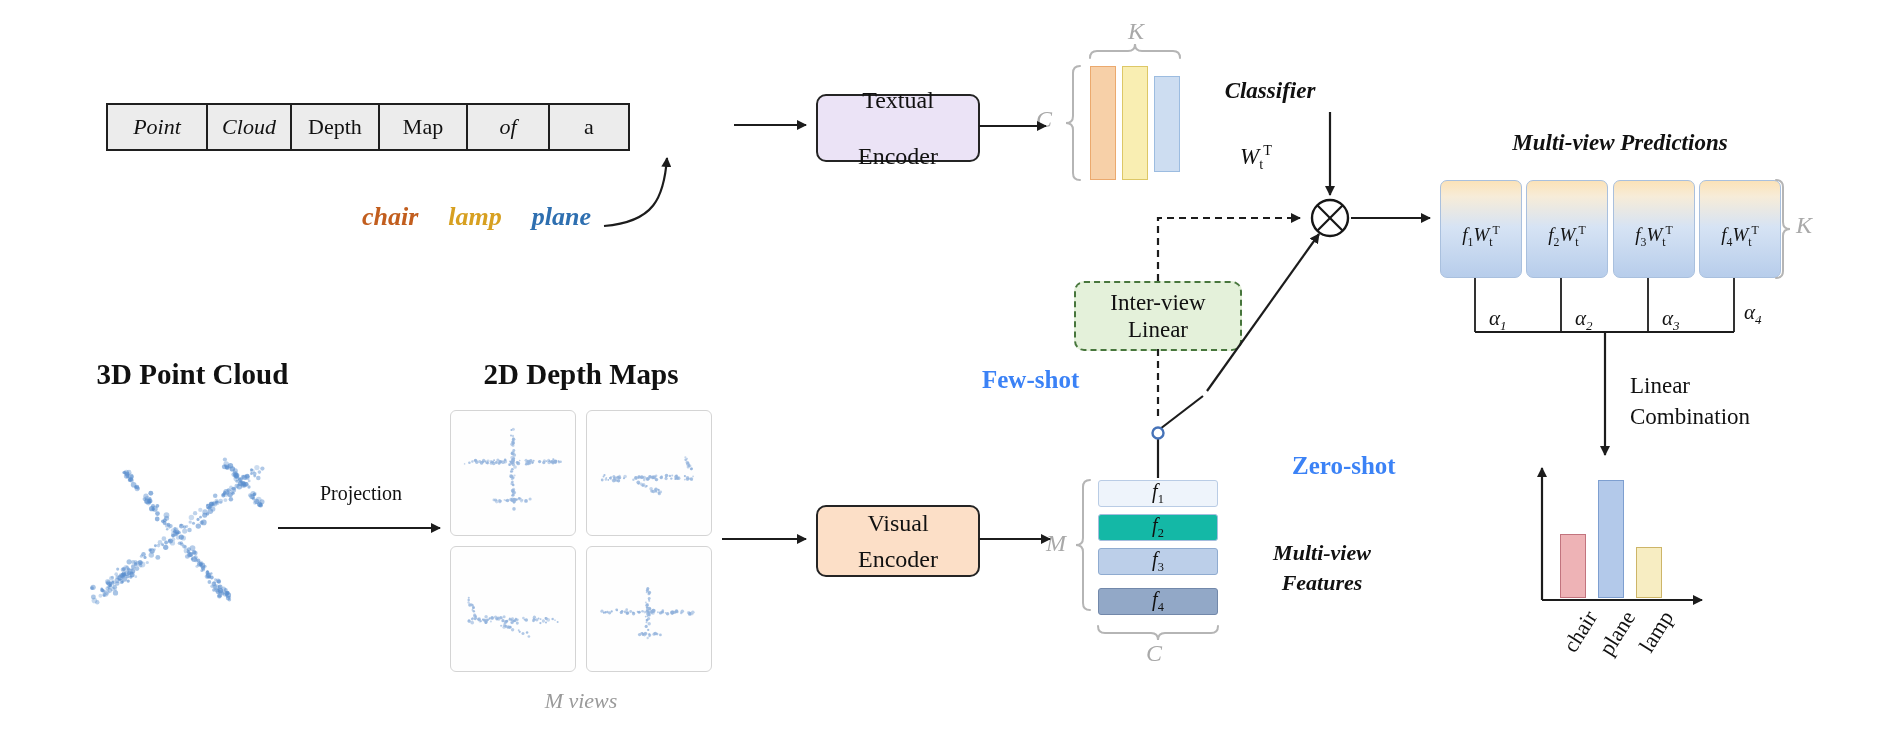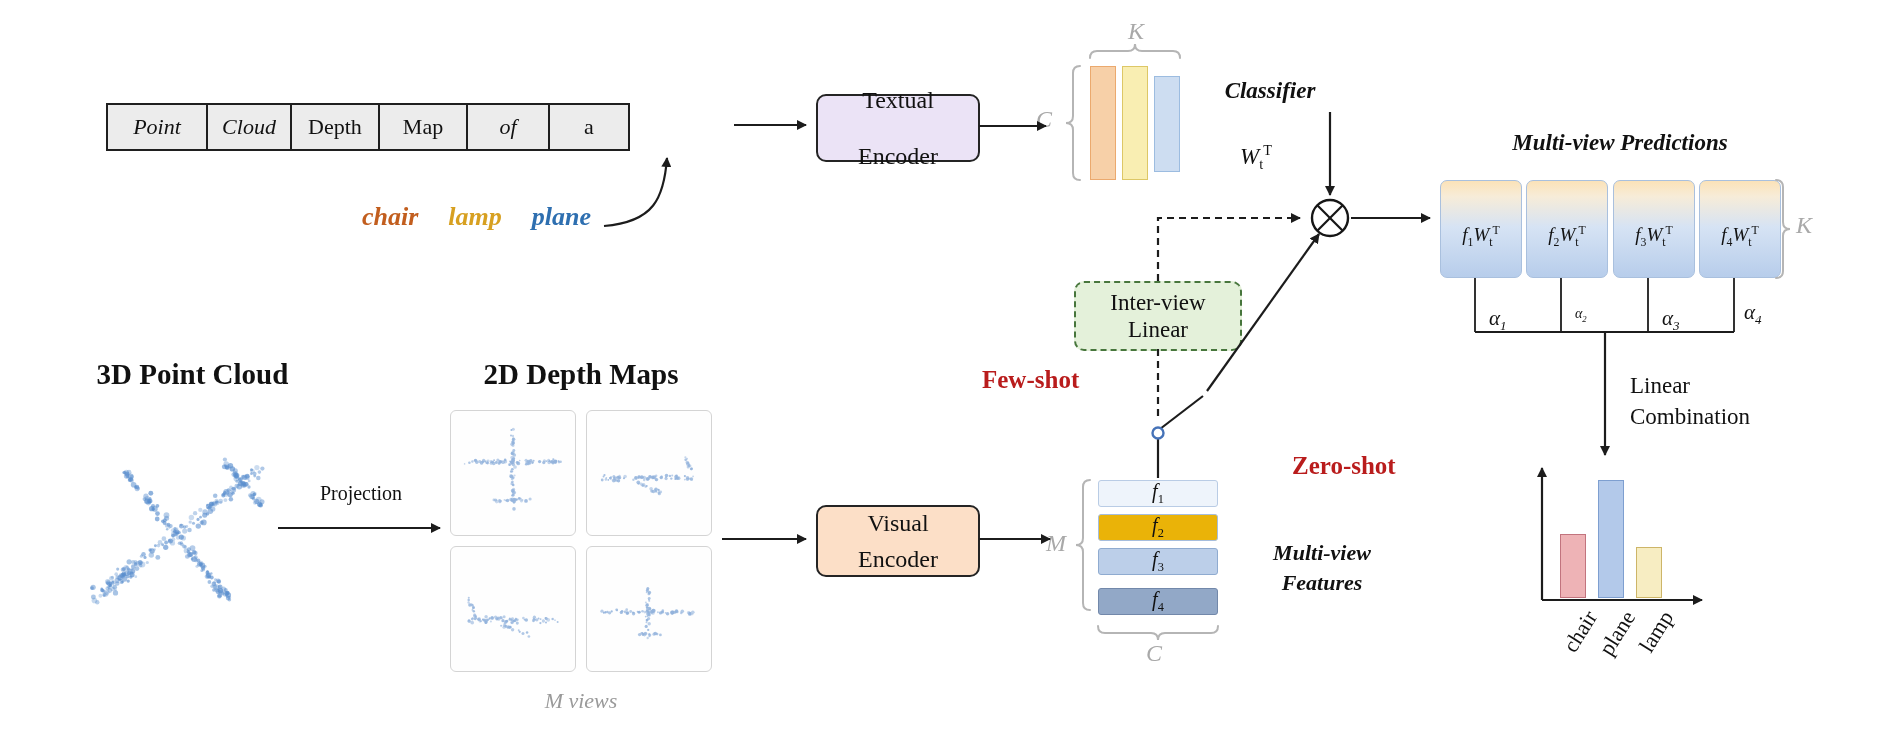--- a/index.html
+++ b/index.html
@@ -3,21 +3,21 @@
 <meta charset="utf-8">
 <style>
   html,body{margin:0;padding:0;}
   body{width:1882px;height:746px;position:relative;background:#ffffff;
        font-family:"Liberation Serif","DejaVu Serif",serif;overflow:hidden;color:#111;}
   .lbl{position:absolute;white-space:nowrap;}
   .it{font-style:italic;}
   .b{font-weight:bold;}
   .center{text-align:center;}
   .gray{color:#a9a9a9;}
-  .grayer{color:#b91c1c;}
+  .grayer{color:#3b82f6;}
   sub{font-size:0.62em;}
   sup{font-size:0.62em;}
 
   
   .token-table{position:absolute;left:106px;top:103px;display:flex;border:2.5px solid #1f1f1f;background:#ececec;height:44px;box-sizing:content-box;z-index:2;}
   .tok{display:flex;align-items:center;justify-content:center;font-size:22px;background:#ececec;}
   .tok + .tok{border-left:2.5px solid #1f1f1f;}
 
   .class-words{position:absolute;left:362px;top:202px;display:flex;gap:30px;font-size:26px;font-weight:bold;font-style:italic;z-index:2;}
 
@@ -26,21 +26,21 @@
   .enc-visual{left:816px;top:505px;width:160px;height:68px;background:#fcdfc7;gap:8px;}
   .adapter{left:1074px;top:281px;width:164px;height:66px;background:#e4f1da;border:2.5px dashed #47763c;border-radius:10px;position:absolute;display:flex;flex-direction:column;align-items:center;justify-content:center;font-size:23px;line-height:1.18;z-index:2;}
 
   .cbar{position:absolute;z-index:2;box-sizing:border-box;}
   .cbar-orange{left:1090px;top:66px;width:26px;height:114px;background:#f7d0a8;border:1.5px solid #eba96e;}
   .cbar-yellow{left:1122px;top:66px;width:26px;height:114px;background:#f9eeb2;border:1.5px solid #ddc766;}
   .cbar-blue{left:1154px;top:76px;width:26px;height:96px;background:#cdddf1;border:1.5px solid #9cbce0;}
 
   .frow{position:absolute;left:1098px;width:120px;height:27px;display:flex;align-items:center;justify-content:center;font-size:20px;z-index:2;box-sizing:border-box;border-radius:3px;}
   .frow-1{top:480px;background:#eef4fb;border:1.5px solid #b9cce5;}
-  .frow-2{top:514px;background:#eab308;border:1.5px solid #a5bddd;}
+  .frow-2{top:514px;background:#14b8a6;border:1.5px solid #a5bddd;}
   .frow-3{top:548px;background:#bccfe9;border:1.5px solid #8fabd0;}
   .frow-4{top:588px;background:#92a8c7;border:1.5px solid #7288aa;}
 
   .pbox{position:absolute;top:180px;width:82px;height:98px;border:1.5px solid #a9c0de;border-radius:7px;box-sizing:border-box;
         background:linear-gradient(180deg,#fbe2b8 0%,#f7ecd8 16%,#d6e3f4 48%,#b7cdeb 100%);
         display:flex;align-items:center;justify-content:center;padding-top:16px;font-size:19px;z-index:2;}
   .pbox-1{left:1440px;} .pbox-2{left:1526px;text-align:center;} .pbox-3{left:1613px;} .pbox-4{left:1699px;}
 
   .dmbox{position:absolute;width:126px;height:126px;border:1.5px solid #d4d4d4;border-radius:6px;background:#fefefe;z-index:2;box-sizing:border-box;}
 
@@ -127,21 +127,21 @@
 <div class="pbox pbox-3">
     <span><i>f</i><sub>3</sub><i>W</i><sub>t</sub><sup>T</sup></span>
   </div>
 <div class="pbox pbox-4">
     <span><i>f</i><sub>4</sub><i>W</i><sub>t</sub><sup>T</sup></span>
   </div>
 
 <div class="lbl it gray" style="left:1796px;top:212px;font-size:24px;">K</div>
 
 <div class="lbl it" style="left:1489px;top:306px;font-size:21px;"><span>α</span><sub>1</sub></div>
-<div class="lbl it" style="left:1575px;top:306px;font-size:14px;"><span>α</span><sub>2</sub></div>
+<div class="lbl it" style="left:1575px;top:306px;font-size:21px;"><span>α</span><sub>2</sub></div>
 <div class="lbl it" style="left:1662px;top:306px;font-size:21px;"><span>α</span><sub>3</sub></div>
 <div class="lbl it" style="left:1744px;top:300px;font-size:21px;"><span>α</span><sub>4</sub></div>
 
 <div class="lbl" style="left:1630px;top:370px;font-size:23px;line-height:31px;">
   <div>Linear</div>
   <div>Combination</div>
 </div>
 
 <div class="chart-bar chart-bar-0" style="height: 64px; top: 534px; background: rgb(238, 179, 182);"></div>
 <div class="chart-bar chart-bar-1" style="height: 118px; top: 480px; background: rgb(179, 201, 234);"></div>

